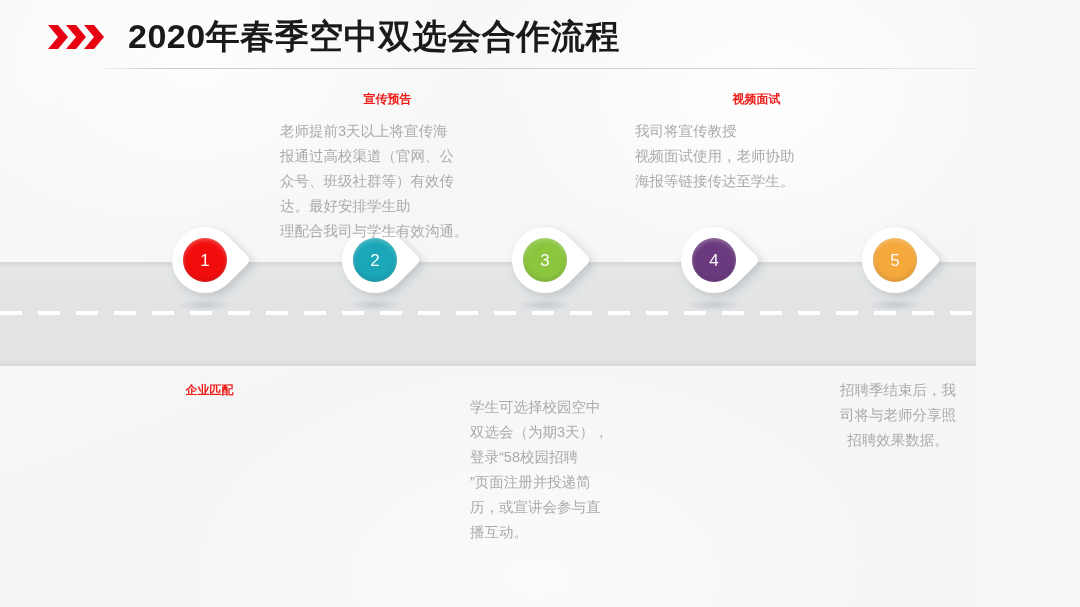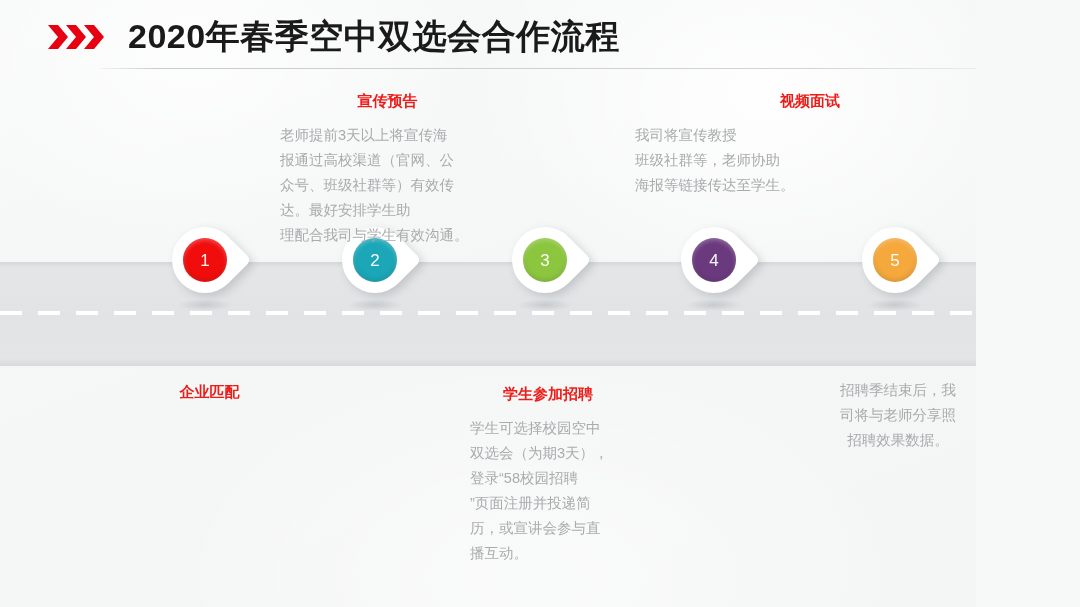--- a/index.html
+++ b/index.html
@@ -141,21 +141,21 @@
     border-radius: 50%;
     background: radial-gradient(ellipse at center, rgba(140,145,150,0.30) 0%, rgba(140,145,150,0.0) 70%);
   }
 
   
   .block {
     position: absolute;
   }
   .block-title {
     color: #ee1c19;
-    font-size: 15px;
+    font-size: 12px;
     font-weight: bold;
     line-height: 1.2;
     margin-bottom: 13px;
     font-family: "Liberation Sans", "DejaVu Sans", sans-serif;
   }
   .block-body {
     color: #a9abad;
     font-size: 14.5px;
     line-height: 1.72;
     white-space: pre-line;
@@ -232,32 +232,31 @@
   <div class="block" style="left:280px; top:92px; width:215px;">
     <div class="block-title ta-center">宣传预告</div>
     <div class="block-body ta-left">老师提前3天以上将宣传海
 报通过高校渠道（官网、公
 众号、班级社群等）有效传
 达。最好安排学生助
 理配合我司与学生有效沟通。</div>
   </div>
 
   <div class="block" style="left:635px; top:92px; width:205px;">
-    <div class="block-title" style="text-align:right; padding-left:38px;">视频面试</div>
+    <div class="block-title" style="text-align:center; padding-left:38px;">视频面试</div>
     <div class="block-body ta-left">我司将宣传教授
-班级社群等，老师协助
+视频面试使用，老师协助
 海报等链接传达至学生。</div>
   </div>
 
   <div class="block" style="left:112px; top:383px; width:195px;">
     <div class="block-title ta-center">企业匹配</div>
   </div>
 
   <div class="block" style="left:470px; top:385px; width:160px;">
-    <div class="block-title ta-center" style="margin-left:-4px;">学生参加招聘</div>
     <div class="block-body ta-left">学生可选择校园空中
 双选会（为期3天），
 登录“58校园招聘
 ”页面注册并投递简
 历，或宣讲会参与直
 播互动。</div>
   </div>
 
   <div class="block" style="left:820px; top:378px; width:150px;">
     <div class="block-body ta-center" style="padding-left:6px;">招聘季结束后，我

